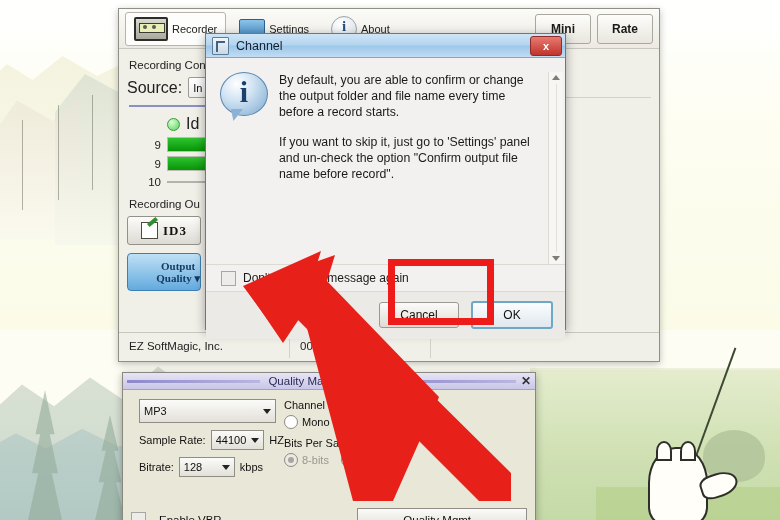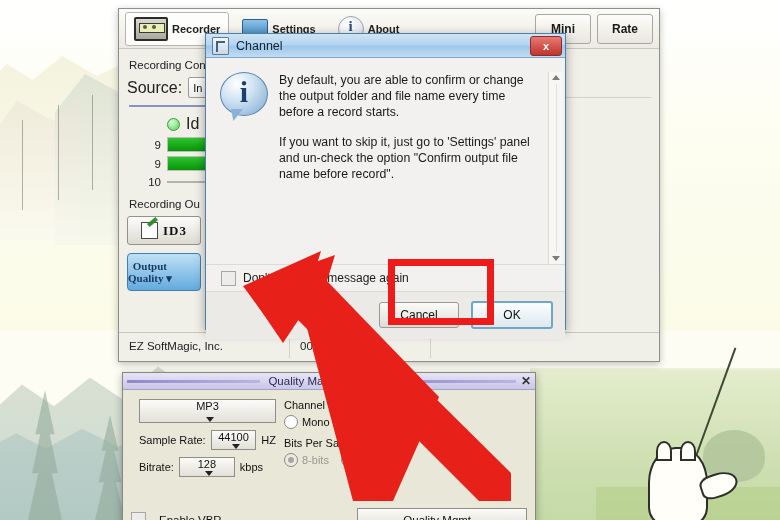--- a/index.html
+++ b/index.html
@@ -53,21 +53,21 @@
        transform:rotate(20deg);transform-origin:bottom;}
   .grasspatch{position:absolute;left:596px;top:487px;width:200px;height:40px;background:#b7d08d;opacity:.7;}
 
   
   #app-window{position:absolute;left:118px;top:8px;width:540px;height:352px;
               background:#f0efe8;border:1px solid #8f8f86;box-shadow:0 2px 7px rgba(0,0,0,.25);}
   .app-toolbar{height:40px;background:linear-gradient(180deg,#fbfbf8,#eceae2);
                border-bottom:1px solid #c9c7bd;display:flex;align-items:center;padding:0 6px;box-sizing:border-box;}
   .tb-btn{display:flex;align-items:center;gap:4px;height:32px;padding:0 8px;
           background:#fdfdfb;border:1px solid #b6b4ac;border-radius:3px;margin-right:4px;
-          font-size:11px;color:#222;font-weight:bold;}
+          font-size:11px;color:#222;}
   .tb-btn.plain{background:transparent;border:1px solid transparent;}
   .tb-spacer{flex:1;}
   .tb-right{display:flex;gap:6px;}
   .tb-sq{width:54px;height:28px;background:linear-gradient(180deg,#fdfdfb,#e8e6de);
          border:1px solid #a9a79f;border-radius:3px;font-size:12px;color:#1a1a1a;
          display:flex;align-items:center;justify-content:center;font-weight:bold;}
   .cassette{width:30px;height:20px;background:linear-gradient(180deg,#d9d9cf,#a9a99f);
             border:2px solid #2d2d28;border-radius:2px;position:relative;}
   .cassette:before{content:"";position:absolute;left:3px;top:4px;width:24px;height:8px;
             background:#e9efb6;border:1px solid #3a3a32;}
@@ -105,21 +105,21 @@
   .btn3d{background:linear-gradient(180deg,#fcfcfa,#dcdad2);border:1px solid #93918a;
          border-radius:3px;font-size:11px;color:#111;display:flex;align-items:center;
          justify-content:center;gap:5px;}
   .btn-id3{width:72px;height:27px;font-family:"Liberation Serif",serif;font-weight:bold;font-size:13px;letter-spacing:1px;}
   .id3ico{width:15px;height:15px;background:#fff;border:1.5px solid #4a4a42;position:relative;}
   .id3ico:after{content:"";position:absolute;left:5px;top:-3px;width:11px;height:4px;
          background:#2f8f2f;transform:rotate(-40deg);}
   .btn-oq{width:72px;height:36px;background:linear-gradient(180deg,#bfe0f5,#63aade);
           border:1px solid #3d7fb5;border-radius:4px;font-family:"Liberation Serif",serif;
           font-weight:bold;font-size:11px;color:#16395c;line-height:12px;text-align:center;
-          display:flex;align-items:center;justify-content:flex-start;}
+          display:flex;align-items:center;justify-content:flex-end;}
   .out-row{display:flex;align-items:center;gap:6px;margin-top:8px;}
   .out-field{flex:1;height:19px;background:#fff;border:1px solid #9c9a93;font-size:10.5px;
              color:#222;padding:0 3px;box-sizing:border-box;display:flex;align-items:center;overflow:hidden;white-space:nowrap;}
   .rbtn{display:flex;align-items:center;gap:5px;margin-bottom:6px;}
   .radio{width:12px;height:12px;border-radius:50%;background:#fff;border:1px solid #8c8a83;}
   .btn-auto{width:78px;height:32px;line-height:12px;text-align:center;}
   .sep{height:1px;background:#d3d1c8;margin:8px 2px;}
   .bigrec{width:92px;height:62px;flex-direction:column;gap:3px;}
   .recdot{width:25px;height:25px;border-radius:50%;
           background:radial-gradient(circle at 35% 28%,#ff8585,#d60000);border:1px solid #9c0000;}
@@ -195,21 +195,21 @@
   .q-body{display:flex;padding:9px 8px 0 8px;box-sizing:border-box;height:118px;}
   .q-list{width:95px;height:97px;background:#fff;border:1px solid #9a988f;font-size:11px;
           color:#111;box-sizing:border-box;padding:1px;}
   .q-li{padding:1px 3px;line-height:14px;}
   .q-li.sel{background:#0a4fcf;color:#fff;}
   .q-mid{width:145px;padding-left:8px;box-sizing:border-box;}
   .q-row{display:flex;align-items:center;gap:5px;margin-bottom:7px;}
   .q-lbl{font-size:11px;color:#111;white-space:nowrap;}
   .q-sel{height:20px;background:linear-gradient(180deg,#fbfbf9,#e2e0d8);border:1px solid #8f8d85;
          display:flex;align-items:center;justify-content:space-between;font-size:11px;
-         color:#111;padding:0 4px;box-sizing:border-box;flex-direction:column;}
+         color:#111;padding:0 4px;box-sizing:border-box;}
   .caret{width:0;height:0;border-left:4px solid transparent;border-right:4px solid transparent;
          border-top:5px solid #222;margin-left:5px;}
   .q-right{flex:1;padding-left:8px;box-sizing:border-box;}
   .q-grp{font-size:11px;color:#111;margin-bottom:4px;}
   .q-radios{display:flex;gap:12px;align-items:center;margin-bottom:8px;}
   .q-rad{display:flex;align-items:center;gap:4px;font-size:11px;color:#111;}
   .q-rad.dim{color:#9a988f;}
   .rdot{width:12px;height:12px;border-radius:50%;background:#fff;border:1px solid #8c8a83;position:relative;}
   .rdot.on:after{content:"";position:absolute;left:3px;top:3px;width:6px;height:6px;border-radius:50%;background:#1560c4;}
   .rdot.dimon{background:#eceae3;}

